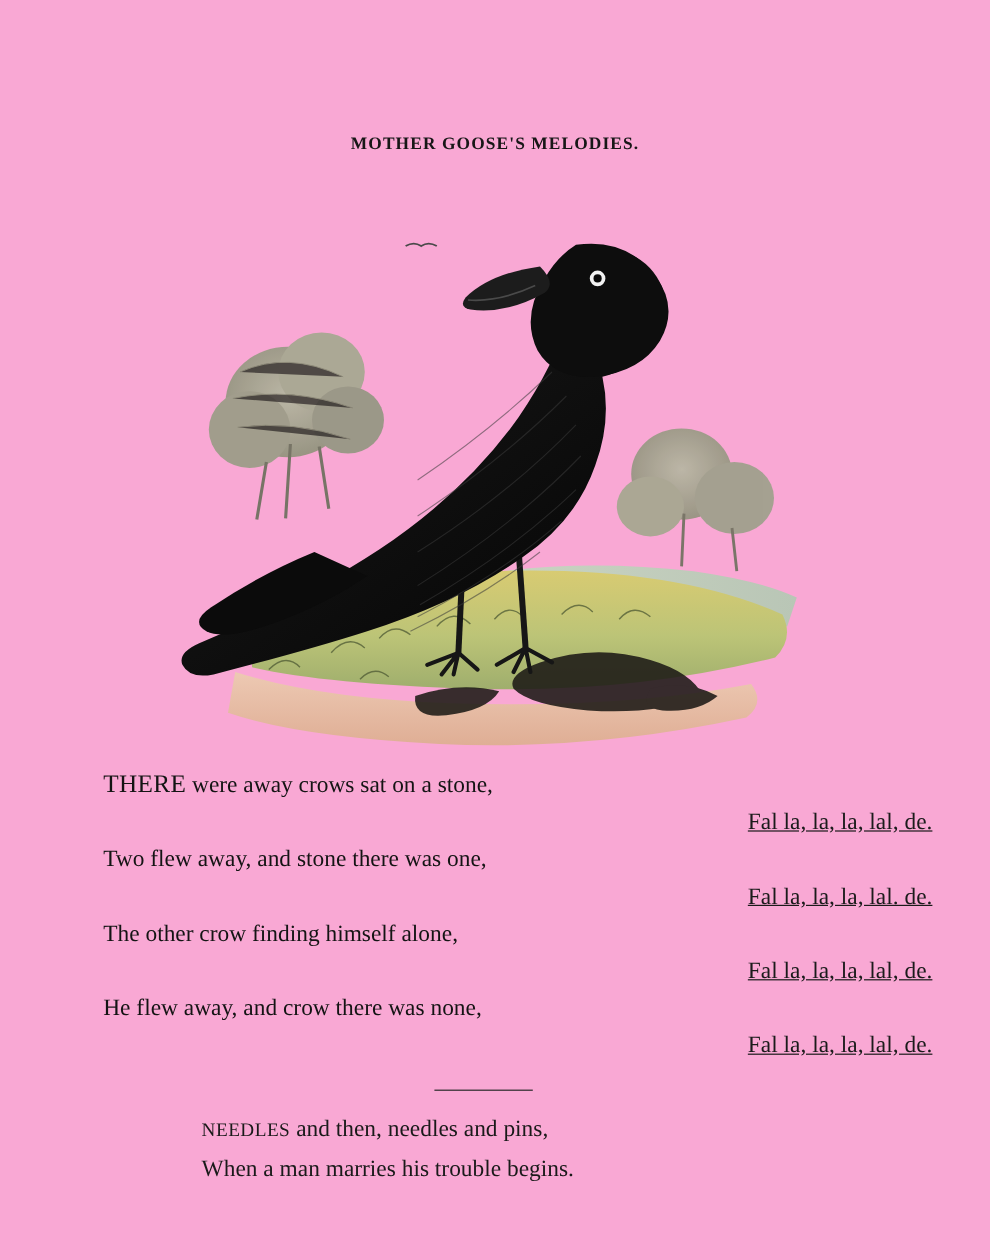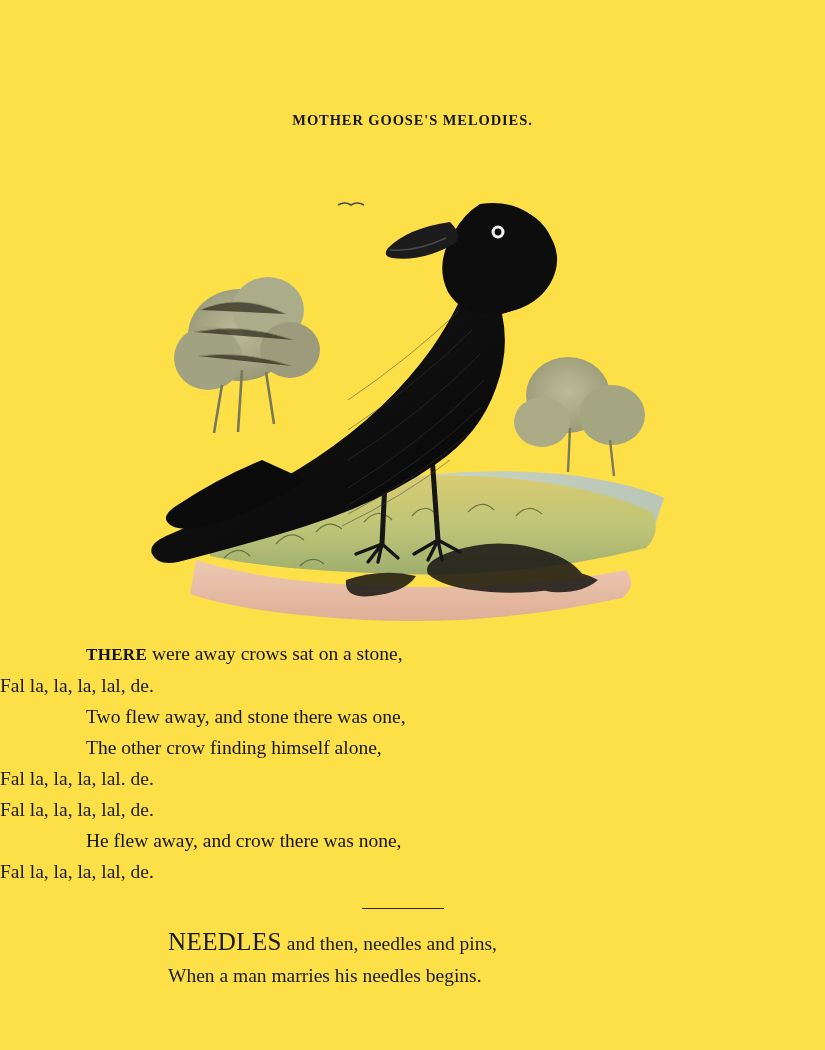--- a/index.html
+++ b/index.html
@@ -12,21 +12,21 @@
     height: 1050px;
     position: relative;
     font-family: "Liberation Serif", serif;
     color: #1a1a1a;
     overflow: hidden;
   }
 
   .page {
     position: absolute;
     inset: 0;
-    background: #fde047;
+    background: #f9a8d4;
   }
 
   
   .running-head {
     position: absolute;
     top: 112px;
     left: 0;
     width: 825px;
     text-align: center;
     font-family: "Liberation Serif", serif;
@@ -61,27 +61,28 @@
     display: block;
     white-space: pre;
   }
   .verse .line.left {
     padding-left: 86px;
     text-align: left;
   }
   .verse .line.refrain {
     padding-left: 0;
     padding-right: 48px;
-    text-align: left;
+    text-align: right;
     color: #1b1b1b;
+    text-decoration: underline;
   }
   .verse .dropcap {
-    font-size: 17px;
+    font-size: 21px;
     letter-spacing: 0.3px;
-    font-weight: 700;
+    font-weight: 400;
   }
 
   
   .divider {
     position: absolute;
     top: 908px;
     left: 362px;
     width: 82px;
     height: 0;
     border-top: 1.6px solid #2a2a2a;
@@ -96,21 +97,21 @@
     font-size: 19.5px;
     line-height: 32px;
   }
   .rhyme2 .line {
     display: block;
     white-space: pre;
     padding-left: 168px;
     text-align: left;
   }
   .rhyme2 .smallcaps {
-    font-size: 25px;
+    font-size: 16px;
     letter-spacing: 0.4px;
   }
 </style>
 </head>
 <body>
 
 <div class="page">
 
   <div class="running-head">MOTHER GOOSE'S MELODIES.</div>
 
@@ -234,27 +235,27 @@
       </g>
 
       <path d="M112 300 q-44 18 -86 46 q-18 12 -4 20 q16 8 60 -8 q42 -16 74 -38 z" fill="#0b0b0b"></path>
     </svg>
   </div>
 
   <div class="verse">
     <span class="line left"><span class="dropcap">THERE</span><span> were away crows sat on a stone,</span></span>
     <span class="line refrain">Fal la, la, la, lal, de.</span>
     <span class="line left">Two flew away, and stone there was one,</span>
+    <span class="line refrain">Fal la, la, la, lal. de.</span>
     <span class="line left">The other crow finding himself alone,</span>
-    <span class="line refrain">Fal la, la, la, lal. de.</span>
     <span class="line refrain">Fal la, la, la, lal, de.</span>
     <span class="line left">He flew away, and crow there was none,</span>
     <span class="line refrain">Fal la, la, la, lal, de.</span>
   </div>
 
   <div class="divider"></div>
 
   <div class="rhyme2">
     <span class="line"><span class="smallcaps">NEEDLES</span><span> and then, needles and pins,</span></span>
-    <span class="line">When a man marries his needles begins.</span>
+    <span class="line">When a man marries his trouble begins.</span>
   </div>
 
 </div>
 
 </body></html>

